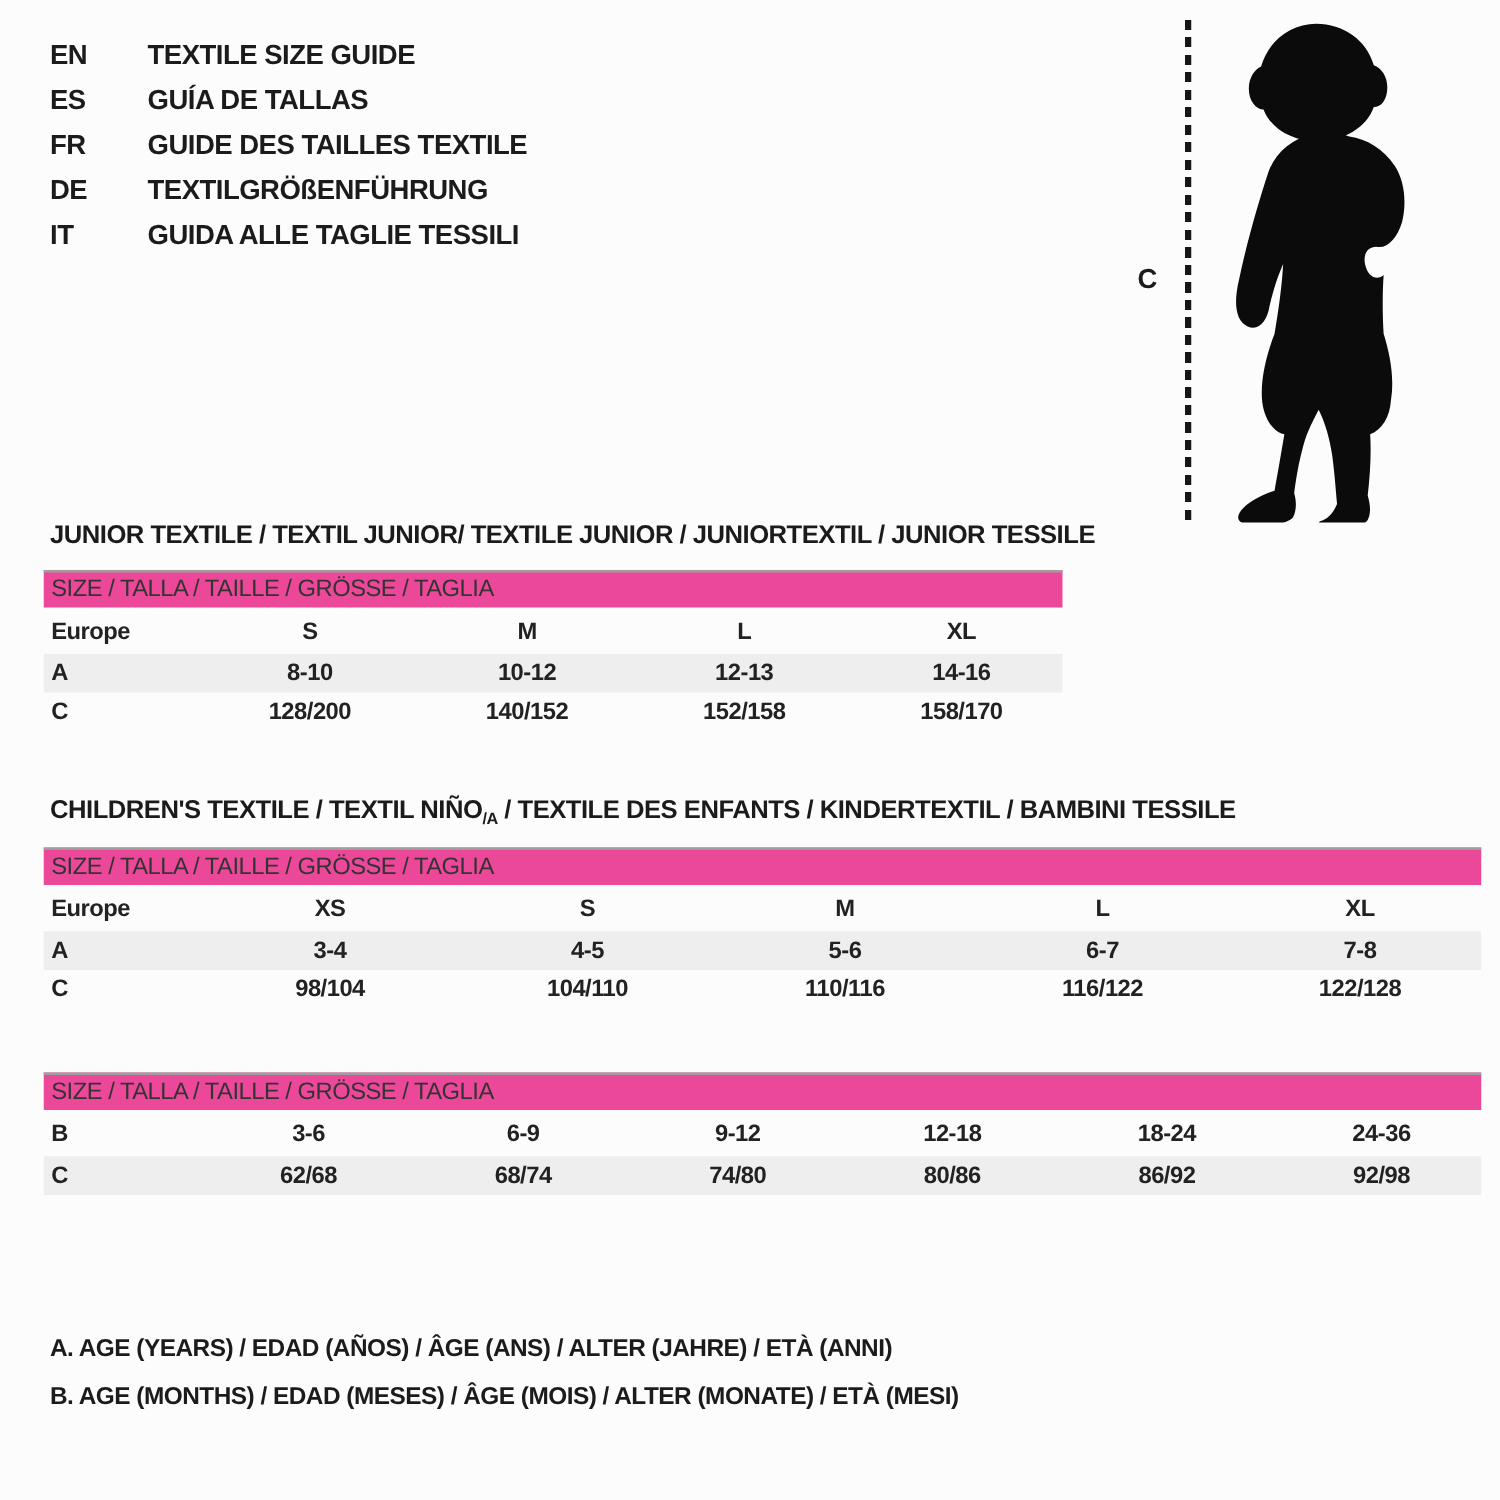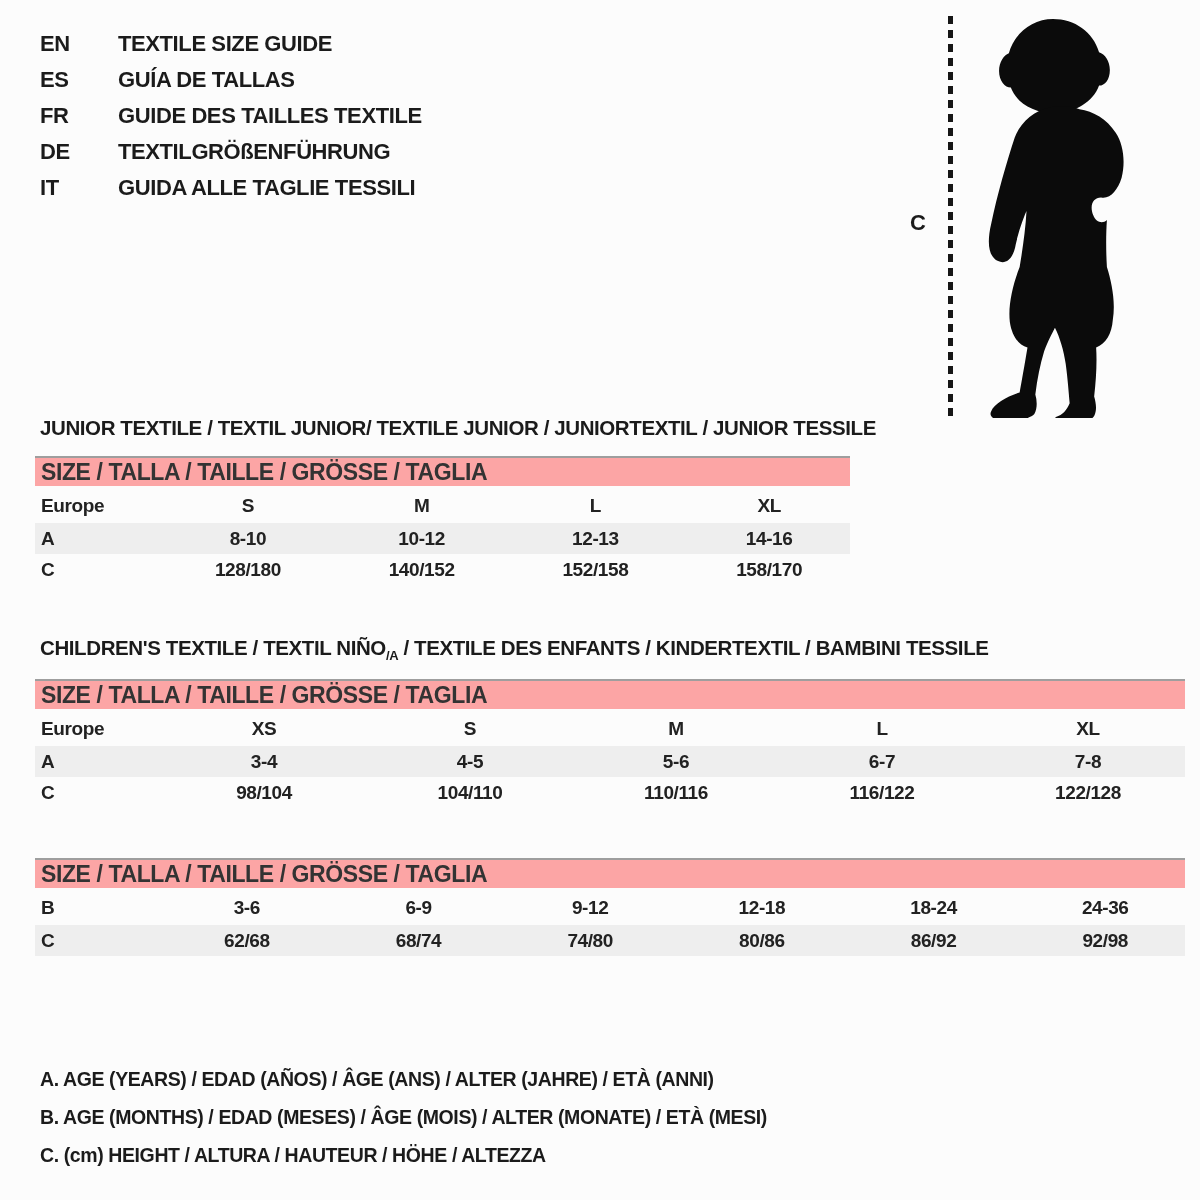--- a/index.html
+++ b/index.html
@@ -27,23 +27,23 @@
 
   
   .sec { position:absolute; left:35px; }
   .sec h2 { font-size:20.5px; font-weight:700; white-space:nowrap; padding-left:5px; }
   .sec h2 sub { font-size:13px; font-weight:700; }
   .title2 { margin-top:2px; }
 
   
   .tbl { margin-top:16px; }
   .thead {
-    height:30px; line-height:28px; background:#fca5a5;
+    height:30px; line-height:28px; background:#ec4899;
     border-top:2px solid #9e9e9e;
-    font-size:23px; font-weight:700; color:#333; padding-left:6px;
+    font-size:19px; font-weight:400; color:#333; padding-left:6px;
     margin-bottom:3px;
   }
   .row { display:flex; align-items:center; height:31px;gap:12px; }
   .row.stripe { background:#eeeeee; }
   .cell { flex:1; text-align:center; font-size:19px; font-weight:700; color:#222; }
   .cell.first { flex:0 0 120px; text-align:left; padding-left:6px; }
   .row.head-row { height:34px; }
 
   
   .legend { position:absolute; left:40px; top:1060px; }
@@ -138,21 +138,21 @@
       </div>
       <div class="row stripe">
         <div class="cell first">A</div>
         <div class="cell">8-10</div>
         <div class="cell">10-12</div>
         <div class="cell">12-13</div>
         <div class="cell">14-16</div>
       </div>
       <div class="row">
         <div class="cell first">C</div>
-        <div class="cell">128/180</div>
+        <div class="cell">128/200</div>
         <div class="cell">140/152</div>
         <div class="cell">152/158</div>
         <div class="cell">158/170</div>
       </div>
     </div>
   </section>
 
   <section class="sec" style="top:636px; width:1150px;">
     <h2><span>CHILDREN'S TEXTILE / TEXTIL NIÑO</span><sub>/A</sub><span> / TEXTILE DES ENFANTS / KINDERTEXTIL / BAMBINI TESSILE</span></h2>
     <div class="tbl">
@@ -204,16 +204,15 @@
         <div class="cell">80/86</div>
         <div class="cell">86/92</div>
         <div class="cell">92/98</div>
       </div>
     </div>
   </section>
 
   <div class="legend">
     <div class="legend-line">A. AGE (YEARS) / EDAD (AÑOS) / ÂGE (ANS) / ALTER (JAHRE) / ETÀ (ANNI)</div>
     <div class="legend-line">B. AGE (MONTHS) / EDAD (MESES) / ÂGE (MOIS) / ALTER (MONATE) / ETÀ (MESI)</div>
-    <div class="legend-line">C. (cm) HEIGHT / ALTURA / HAUTEUR / HÖHE / ALTEZZA</div>
   </div>
 
 </div>
 
 </body></html>

